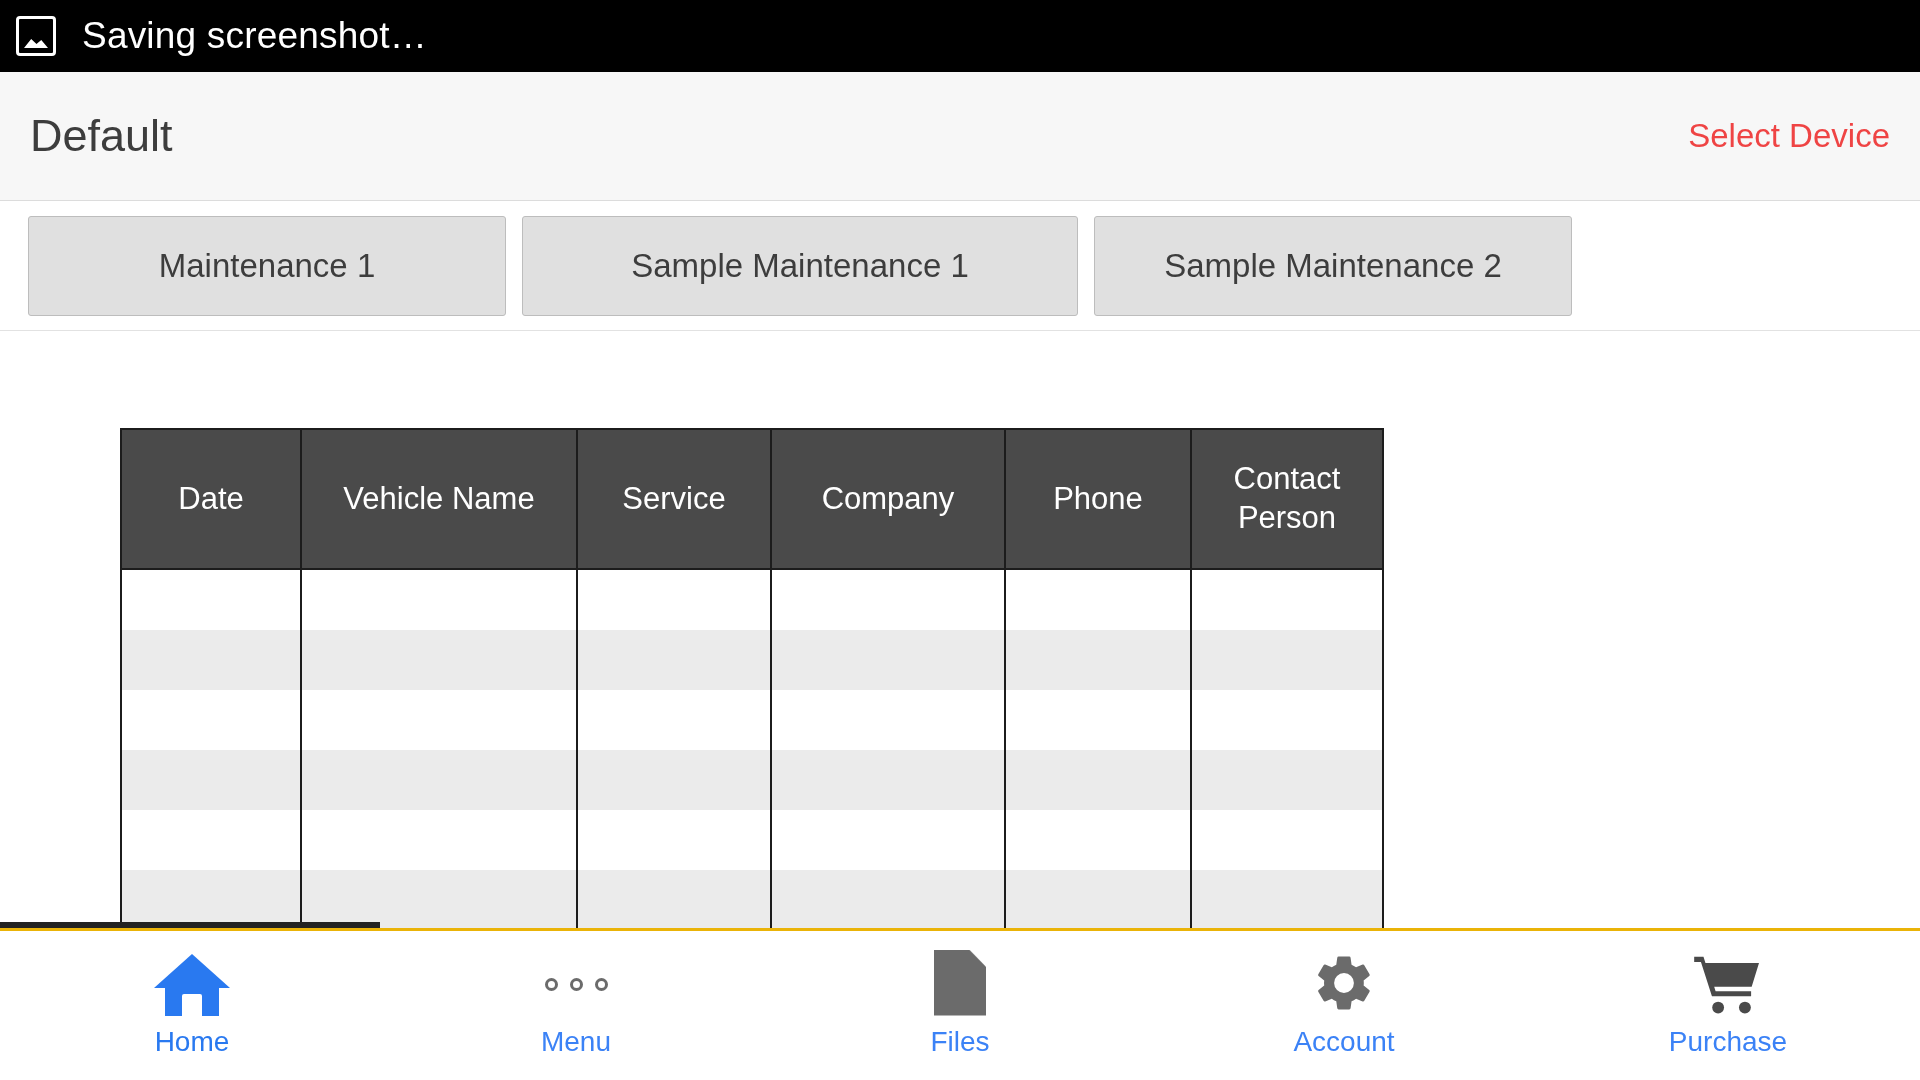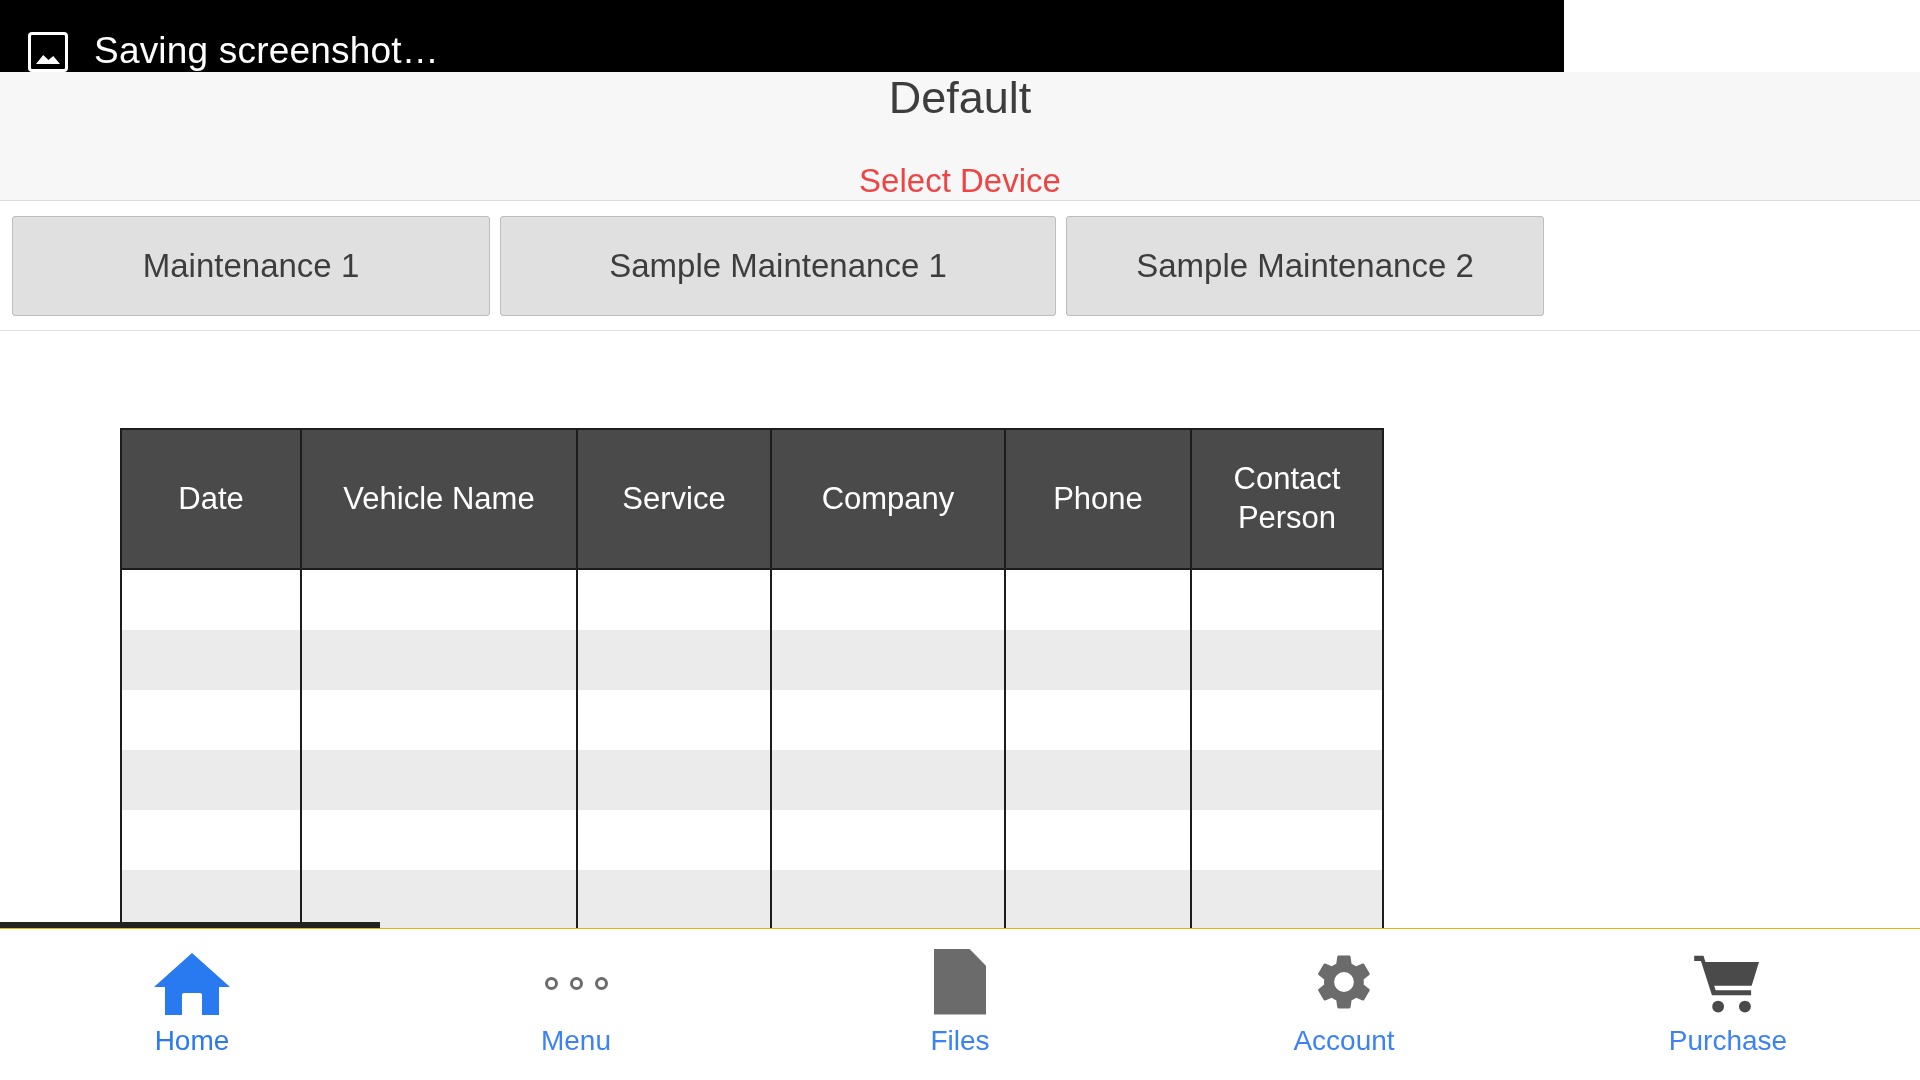--- a/index.html
+++ b/index.html
@@ -17,26 +17,26 @@
     width: 1920px;
     height: 1080px;
     background: #ffffff;
   }
 
   
   .statusbar {
     position: absolute;
     top: 0;
     left: 0;
-    width: 1564px;
+    width: 1920px;
     height: 72px;
     background: #000000;
     display: flex;
-    align-items: flex-end;
-    padding-left: 28px;
+    align-items: center;
+    padding-left: 16px;
     box-sizing: border-box;
   }
   .statusbar .icon-box {
     width: 40px;
     height: 40px;
     border: 3px solid #ffffff;
     border-radius: 4px;
     position: relative;
     box-sizing: border-box;
     flex: 0 0 auto;
@@ -65,21 +65,20 @@
     left: 0;
     width: 1920px;
     height: 129px;
     background: #f7f7f7;
     border-bottom: 1px solid #dcdcdc;
     box-sizing: border-box;
     display: flex;
     align-items: center;
     justify-content: space-between;
     padding: 0 30px;
-    flex-direction: column;
   }
   .titlebar .title {
     font-size: 45px;
     color: #3d3d3d;
   }
   .titlebar .select-device {
     font-size: 33px;
     color: #ef4444;
   }
 
@@ -88,22 +87,22 @@
     position: absolute;
     top: 201px;
     left: 0;
     width: 1920px;
     height: 130px;
     background: #ffffff;
     border-bottom: 1px solid #e2e2e2;
     box-sizing: border-box;
     display: flex;
     align-items: center;
-    padding: 0 12px;
-    gap: 10px;
+    padding: 0 28px;
+    gap: 16px;
     overflow: hidden;
   }
   .tab {
     height: 100px;
     background: #e0e0e0;
     border: 1px solid #bdbdbd;
     border-radius: 3px;
     display: flex;
     align-items: center;
     justify-content: center;
@@ -163,21 +162,21 @@
   .col-contact { width: 192px; }
 
   
   .bottomnav {
     position: absolute;
     left: 0;
     bottom: 0;
     width: 1920px;
     height: 152px;
     background: #ffffff;
-    border-top: 1px solid #eab308;
+    border-top: 3px solid #eab308;
     display: flex;
     align-items: center;
     box-sizing: border-box;
   }
   .navitem {
     flex: 1 1 0;
     height: 152px;
     display: flex;
     flex-direction: column;
     align-items: center;

